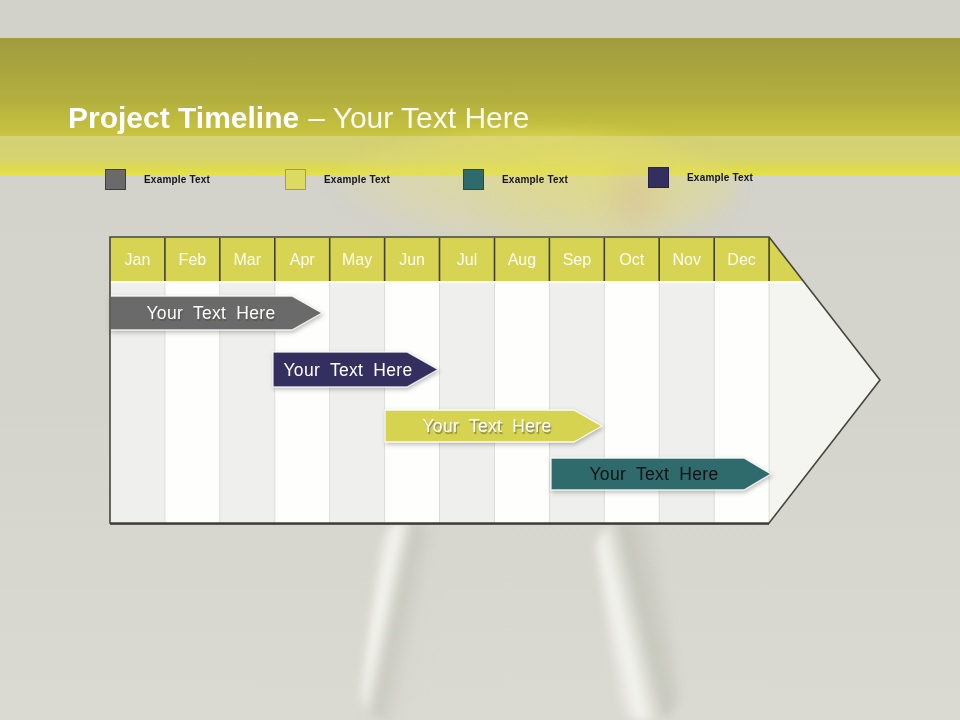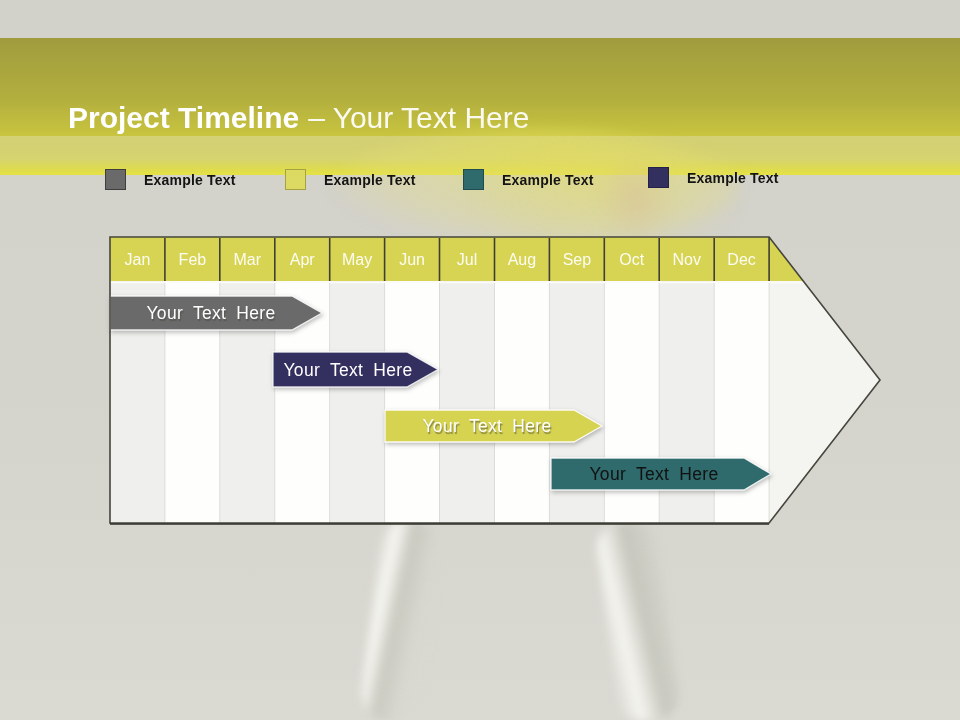--- a/index.html
+++ b/index.html
@@ -44,21 +44,21 @@
     border-radius:26px;
   }
   .leg-right{
     left:593px;width:62px;transform:rotate(-8deg);transform-origin:top center;
     background:linear-gradient(85deg,rgba(255,255,255,0) 0%,rgba(249,249,244,.9) 28%,rgba(180,183,170,.5) 58%,rgba(210,211,203,0) 100%);
     border-radius:26px;
   }
   
   .legend-item{position:absolute;top:169px;display:flex;align-items:center;gap:18px;}
   .swatch{width:21px;height:21px;border:1.5px solid #444;box-sizing:border-box;flex:0 0 auto;}
-  .legend-label{font-size:14px;font-weight:700;color:#141414;letter-spacing:.2px;white-space:nowrap;}
+  .legend-label{font-size:10px;font-weight:700;color:#141414;letter-spacing:.2px;white-space:nowrap;}
   
   svg.tl{position:absolute;left:0;top:0;font-family:"Liberation Sans",sans-serif;}
   .month{fill:#fcfcf2;font-size:16px;text-anchor:middle;}
   .bar{filter:drop-shadow(1.5px 2px 2px rgba(40,40,40,.3));}
   .bar-label{font-size:17.5px;text-anchor:middle;word-spacing:5px;letter-spacing:.3px;}
   .sh{text-shadow:1px 1.5px 1px rgba(70,70,60,.55);}
 </style>
 </head>
 <body>
 

